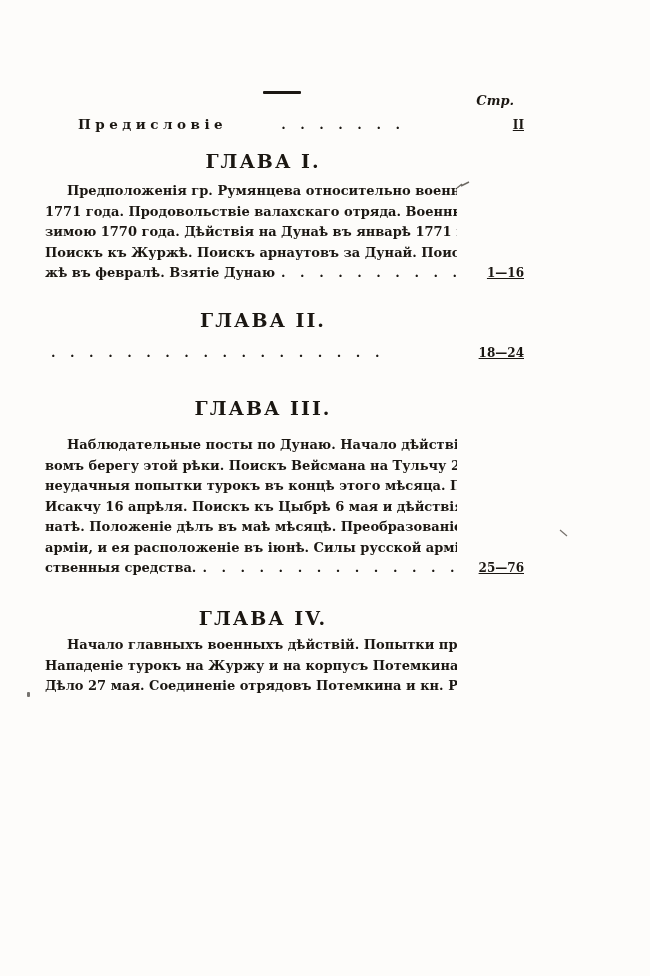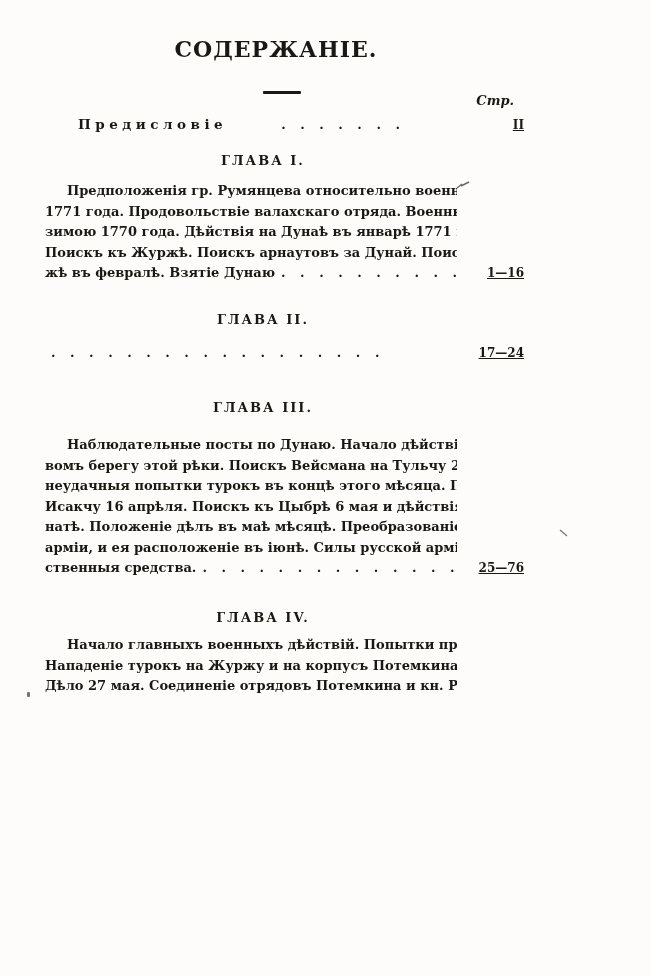--- a/index.html
+++ b/index.html
@@ -21,39 +21,38 @@
          font-size:13px; font-weight:700; line-height:20.5px;gap:48px; }
   .pref-label { letter-spacing:4.5px; font-size:13.5px; white-space:nowrap; }
   .indent-20 { padding-left:20px; }
   .row-label { white-space:nowrap; }
   .dots { flex:1 1 auto; overflow:hidden; white-space:nowrap; letter-spacing:5px;
           padding-left:6px; }
   .pagecol { width:71px; flex:0 0 71px; text-align:right; padding-right:4px;
              font-size:12px; white-space:nowrap;text-decoration:underline; }
 
   .chapter-heading { position:absolute; left:0; width:436px; text-align:center;
-                     font-size:13px; font-weight:700; letter-spacing:2px;
+                     font-size:19px; font-weight:700; letter-spacing:2px;
                      line-height:18px; white-space:nowrap; }
 
   .para { position:absolute; width:483px; font-size:13px; font-weight:700;
           line-height:20.5px; }
   .jline { width:412px; text-align:justify; text-align-last:justify;
            overflow:hidden; white-space:nowrap; }
   .jline.first { text-indent:22px; }
   .lastrow { display:flex; align-items:baseline; width:483px; }
 
   .artifact { position:absolute; color:#4a463f; opacity:.8; }
   .speck { width:3px; height:5px; background:#3c3933; opacity:.7; border-radius:1px; }
 </style>
 </head>
 <body>
 
 <div class="page">
 
-  <div class="title">СОДЕРЖАНІЕ.</div>
   <div class="title-rule"></div>
   <div class="str-header">Стр.</div>
 
   <div class="content">
 
     <div class="row" style="top:114px; padding-left:33px;">
       <span class="pref-label">Предисловіе</span>
       <span class="dots">. . . . . . . . . . . . . . . . . .</span>
       <span class="pagecol">II</span>
     </div>
@@ -67,21 +66,21 @@
       <div class="lastrow">
         <span class="row-label">жѣ въ февралѣ. Взятіе Дунаю</span>
         <span class="dots">. . . . . . . . . . . . . . . . . .</span>
         <span class="pagecol">1—16</span>
       </div>
     </div>
 
     <div class="chapter-heading" style="top:311px;">ГЛАВА II.</div>
     <div class="row" style="top:343px;">
       <span class="dots">. . . . . . . . . . . . . . . . . .</span>
-      <span class="pagecol">17—24</span>
+      <span class="pagecol">18—24</span>
     </div>
 
     <div class="chapter-heading" style="top:399px;">ГЛАВА III.</div>
     <div class="para" style="top:435px;">
       <div class="jline first">Наблюдательные посты по Дунаю. Начало дѣйствій на пра-</div>
       <div class="jline">вомъ берегу этой рѣки. Поискъ Вейсмана на Тульчу 23 марта, и</div>
       <div class="jline">неудачныя попытки турокъ въ концѣ этого мѣсяца. Поискъ на</div>
       <div class="jline">Исакчу 16 апрѣля. Поискъ къ Цыбрѣ 6 мая и дѣйствія въ Ба-</div>
       <div class="jline">натѣ. Положеніе дѣлъ въ маѣ мѣсяцѣ. Преобразованіе турецкой</div>
       <div class="jline">арміи, и ея расположеніе въ іюнѣ. Силы русской арміи. Продоволь-</div>

